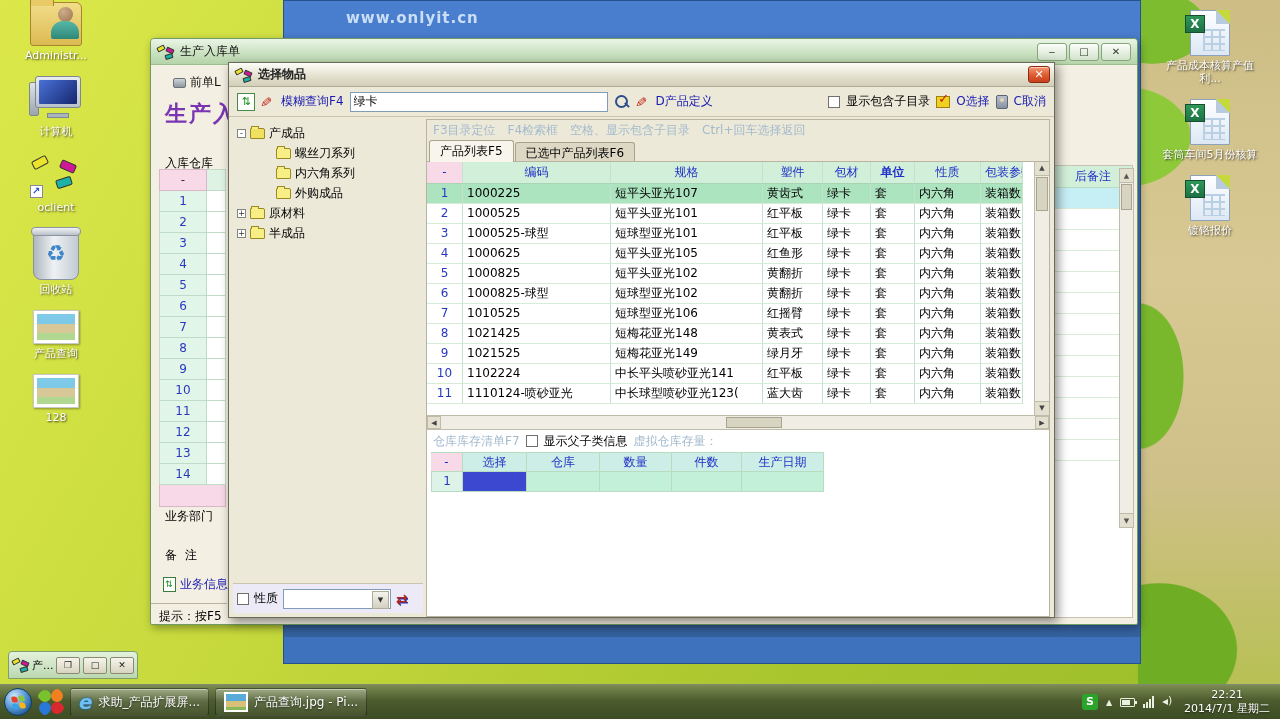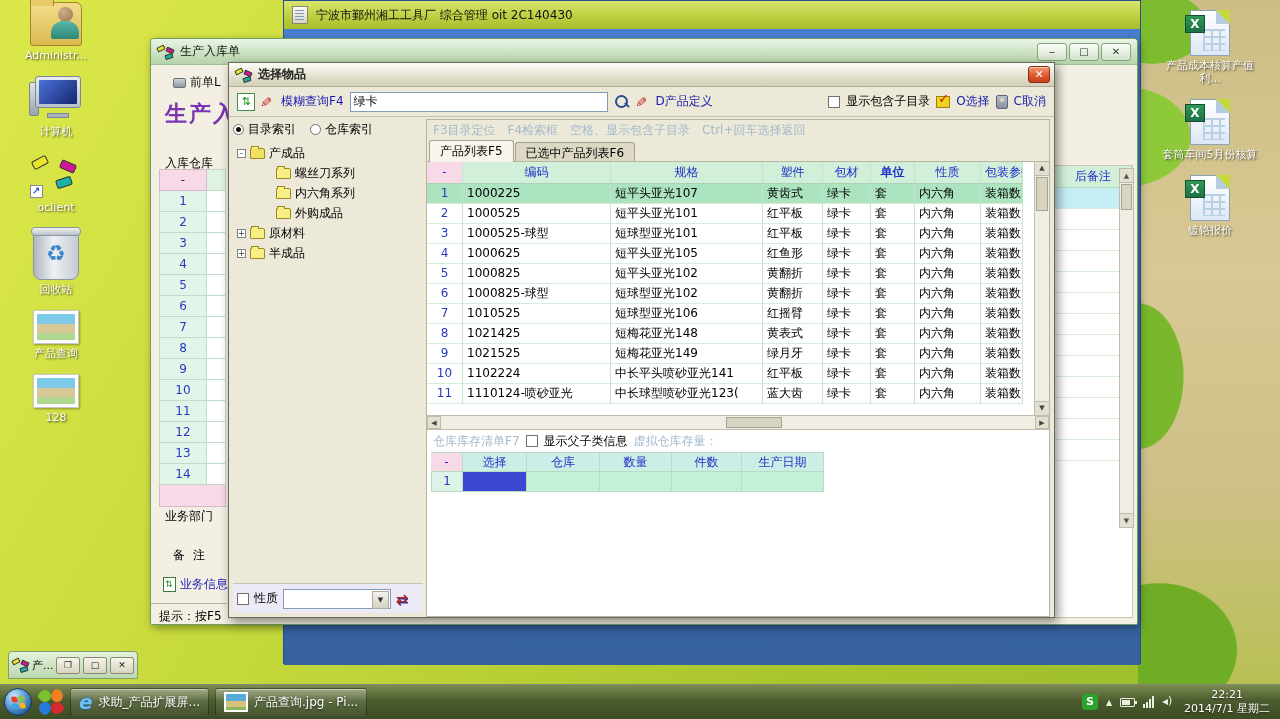--- a/index.html
+++ b/index.html
@@ -80,21 +80,21 @@
   .wh-label { position:absolute; left:14px; top:90px; font-size:12px; }
   .entry-grid { position:absolute; left:8px; top:104px; width:67px; }
   .eg-head { display:flex; }
   .eg-head .c1 { width:48px; height:22px; background:#f7d9e8; border:1px solid #d8b8c8; text-align:center; color:#333; line-height:20px; }
   .eg-head .c2 { width:19px; height:22px; background:#def3e4; border:1px solid #c0dcc8; border-left:none; }
   .erow { display:flex; }
   .erow .c1 { width:48px; height:21px; background:#e2f5e9; border:1px solid #c0dcc8; border-top:none; text-align:center; color:#2838c0; line-height:20px; font-size:12px; }
   .erow .c2 { width:19px; height:21px; background:#fff; border:1px solid #c0dcc8; border-top:none; border-left:none; }
   .eg-foot { width:67px; height:22px; background:#f7d9e8; border:1px solid #d8b8c8; border-top:none; }
   .dept-label { position:absolute; left:14px; top:443px; font-size:12px; }
-  .note-label { position:absolute; left:22px; top:482px; font-size:12px; letter-spacing:8px; }
+  .note-label { position:absolute; left:14px; top:482px; font-size:12px; letter-spacing:8px; }
   .biz-link { position:absolute; left:12px; top:511px; display:flex; align-items:center; gap:4px; color:#1919b3; font-size:12px; white-space:nowrap; }
   .mini-page { width:13px; height:15px; background:#fff; border:1px solid #3a7a3a; position:relative; }
   .mini-page:before { content:"\21C5"; position:absolute; left:1px; top:1px; font-size:9px; color:#189018; }
   .entry-hint { position:absolute; left:0; top:538px; width:76px; border-top:1px solid #b8b4a0; padding:4px 0 0 8px; font-size:12px; white-space:nowrap; }
   .right-strip { position:absolute; right:4px; top:100px; bottom:6px; width:80px; background:#fff; border:1px solid #c8c4b0; }
   .rs-head { height:22px; background:#d2efda; border-bottom:1px solid #b8dcc0; color:#2030c8; font-size:12px; text-align:center; line-height:21px; overflow:hidden; white-space:nowrap; }
   .rs-row { height:21px; border-bottom:1px solid #d8ecd8; }
   .rs-row.cyan { background:#c6eef5; }
   .rs-scroll { position:absolute; right:-2px; top:2px; width:15px; height:360px; background:#f0eee4; border:1px solid #c0bcac; }
   .rs-scroll .arr { height:14px; text-align:center; font-size:7px; line-height:14px; color:#555; background:#e4e0d0; border-bottom:1px solid #c0bcac; }
@@ -282,24 +282,20 @@
       <div class="desk-icon">
         <div class="g g-xls">
           <span class="grid"></span>
           <span class="xbox">X</span>
         </div>
         <div class="di-label">镀铬报价</div>
       </div>
     </div>
 
   <div class="main-window">
-    <div class="main-titlebar">
-      <span class="doc-ico"></span>
-      <span class="main-title">宁波市鄞州湘工工具厂 综合管理 oit 2C140430</span>
-    </div>
     <div class="main-body">
       <span class="watermark">www.onlyit.cn</span>
     </div>
   </div>
 
   <div class="entry-window">
     <div class="entry-titlebar">
       <span class="app-ico">
           <i class="p1"></i>
           <i class="p2"></i>
@@ -438,26 +434,20 @@
       <span class="spacer"></span>
       <span class="chk"></span>
       <span class="tb-check-label">显示包含子目录</span>
       <span class="sel-ico"></span>
       <span class="tb-link">O选择</span>
       <span class="cancel-ico"></span>
       <span class="tb-link">C取消</span>
     </div>
     <div class="dlg-main">
       <div class="left-pane">
-        <div class="radio-row">
-          <span class="radio on"></span>
-          <span>目录索引</span>
-          <span class="radio lbl2"></span>
-          <span>仓库索引</span>
-        </div>
         <div class="tree" id="tree">
             <div class="tree-item" style="padding-left: 4px;">
               <span class="tw-exp">-</span>
               <span class="tw-folder open"></span>
               <span>产成品</span>
             </div>
             <div class="tree-item" style="padding-left: 30px;">
               <span style="width:9px;flex:none"></span>
               <span class="tw-folder"></span>
               <span>螺丝刀系列</span>

